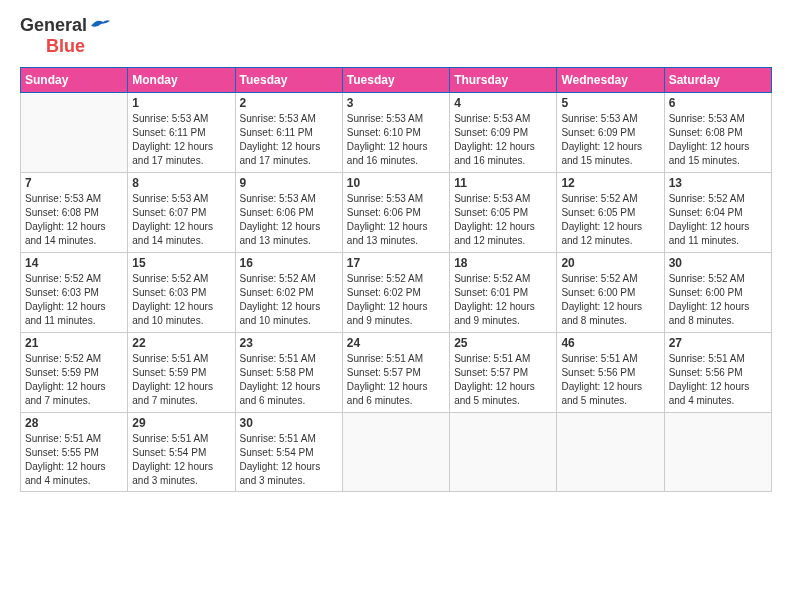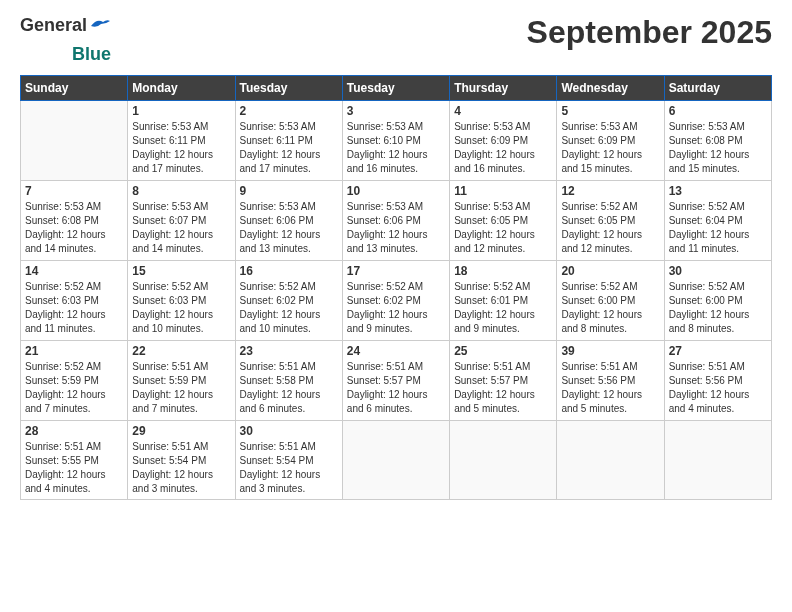--- a/index.html
+++ b/index.html
@@ -18,43 +18,42 @@
     }
     .header {
       display: flex;
       justify-content: space-between;
       align-items: flex-start;
       margin-bottom: 10px;
     }
     .logo {
       display: flex;
       flex-direction: column;
-      align-items: flex-end;
-      gap: 8px;
+      align-items: center;
     }
     .title-block {
       text-align: right;
     }
     .month-title {
       font-size: 32px;
       font-weight: bold;
       color: #333;
       line-height: 1.1;
     }
     .location {
       font-size: 14px;
       color: #555;
     }
     .calendar {
       width: 100%;
       border-collapse: collapse;
       table-layout: fixed;
     }
     .calendar thead th {
-      background: #404040;
+      background: #ec4899;
       color: #fff;
       font-size: 12px;
       font-weight: bold;
       padding: 5px 4px;
       text-align: left;
       border: 1px solid #1565c0;
     }
     .calendar tbody td {
       border: 1px solid #ccc;
       vertical-align: top;
@@ -86,41 +85,40 @@
       align-items: center;
     }
     .logo-general {
       font-size: 18px;
       font-weight: bold;
       color: #333;
     }
     .logo-blue {
       font-size: 18px;
       font-weight: bold;
-      color: #0f766e;
+      color: #ef4444;
     }
   </style>
 </head>
 <body>
 
 <div class="page">
   <div class="header">
     <div class="logo">
       <div class="logo-wrapper">
         <span class="logo-general">General</span>
         <span style="display:inline-block; margin-left:2px; color:#1565c0;">
           <svg width="22" height="16" viewBox="0 0 22 16" fill="none" xmlns="http://www.w3.org/2000/svg">
             <path d="M2 10 Q8 2 14 6 Q18 3 21 5 Q17 8 12 8 Q8 12 2 10Z" fill="#1565c0"></path>
           </svg>
         </span>
       </div>
       <span class="logo-blue">Blue</span>
     </div>
     <div class="title-block">
-      <div class="month-title">September 2025</div>
     </div>
   </div>
 
   <table class="calendar">
     <thead>
       <tr>
       <th>Sunday</th>
           <th>Monday</th>
           <th>Tuesday</th>
           <th>Tuesday</th>
@@ -232,21 +230,21 @@
           </td>
           <td>
             <span class="day-number">24</span>
             <div class="day-info">Sunrise: 5:51 AM<br>Sunset: 5:57 PM<br>Daylight: 12 hours<br>and 6 minutes.</div>
           </td>
           <td>
             <span class="day-number">25</span>
             <div class="day-info">Sunrise: 5:51 AM<br>Sunset: 5:57 PM<br>Daylight: 12 hours<br>and 5 minutes.</div>
           </td>
           <td>
-            <span class="day-number">39</span>
+            <span class="day-number">46</span>
             <div class="day-info">Sunrise: 5:51 AM<br>Sunset: 5:56 PM<br>Daylight: 12 hours<br>and 5 minutes.</div>
           </td>
           <td>
             <span class="day-number">27</span>
             <div class="day-info">Sunrise: 5:51 AM<br>Sunset: 5:56 PM<br>Daylight: 12 hours<br>and 4 minutes.</div>
           </td>
         </tr>
         <tr>
           <td>
             <span class="day-number">28</span>

